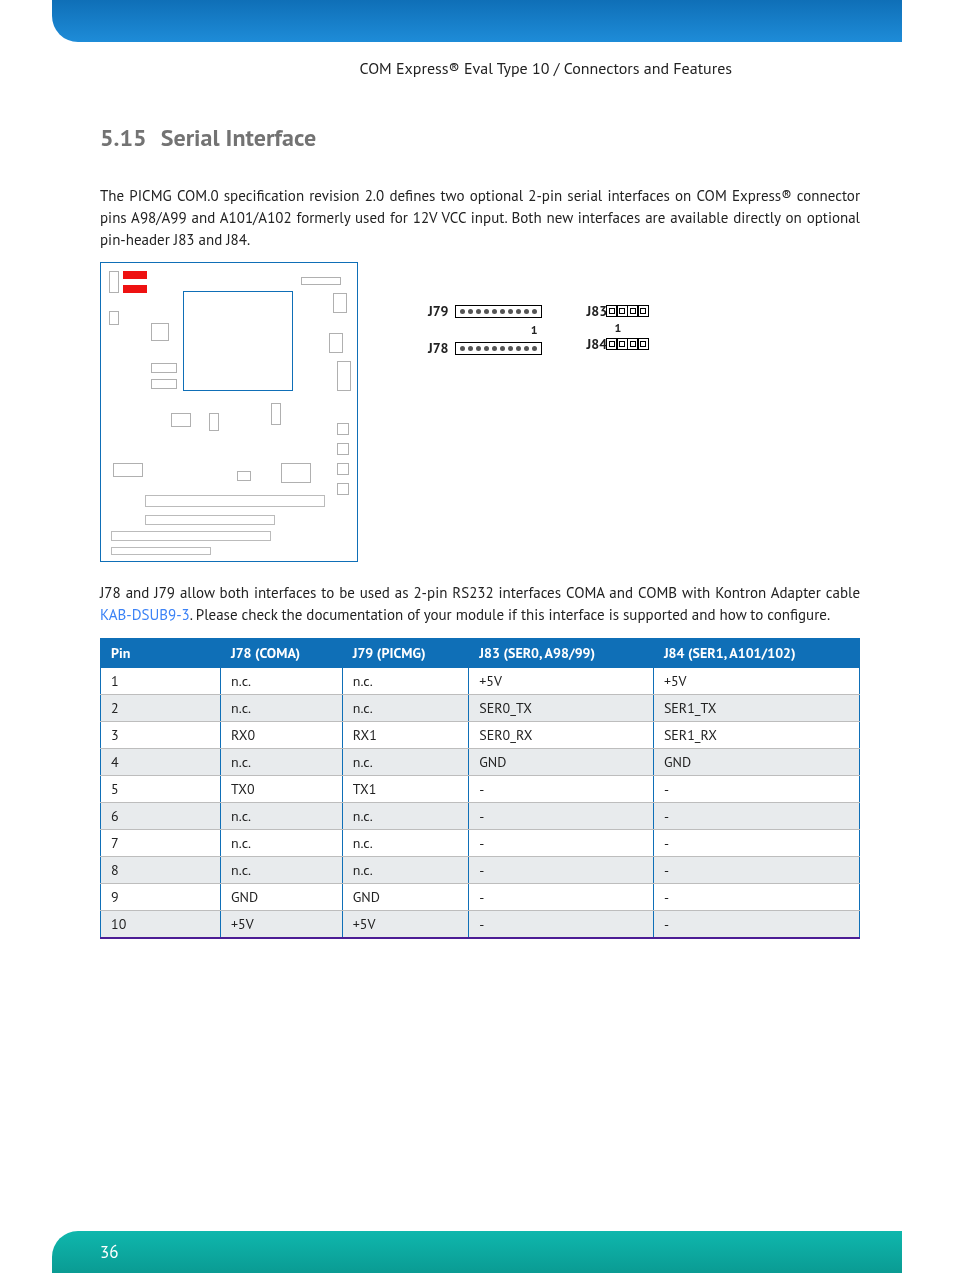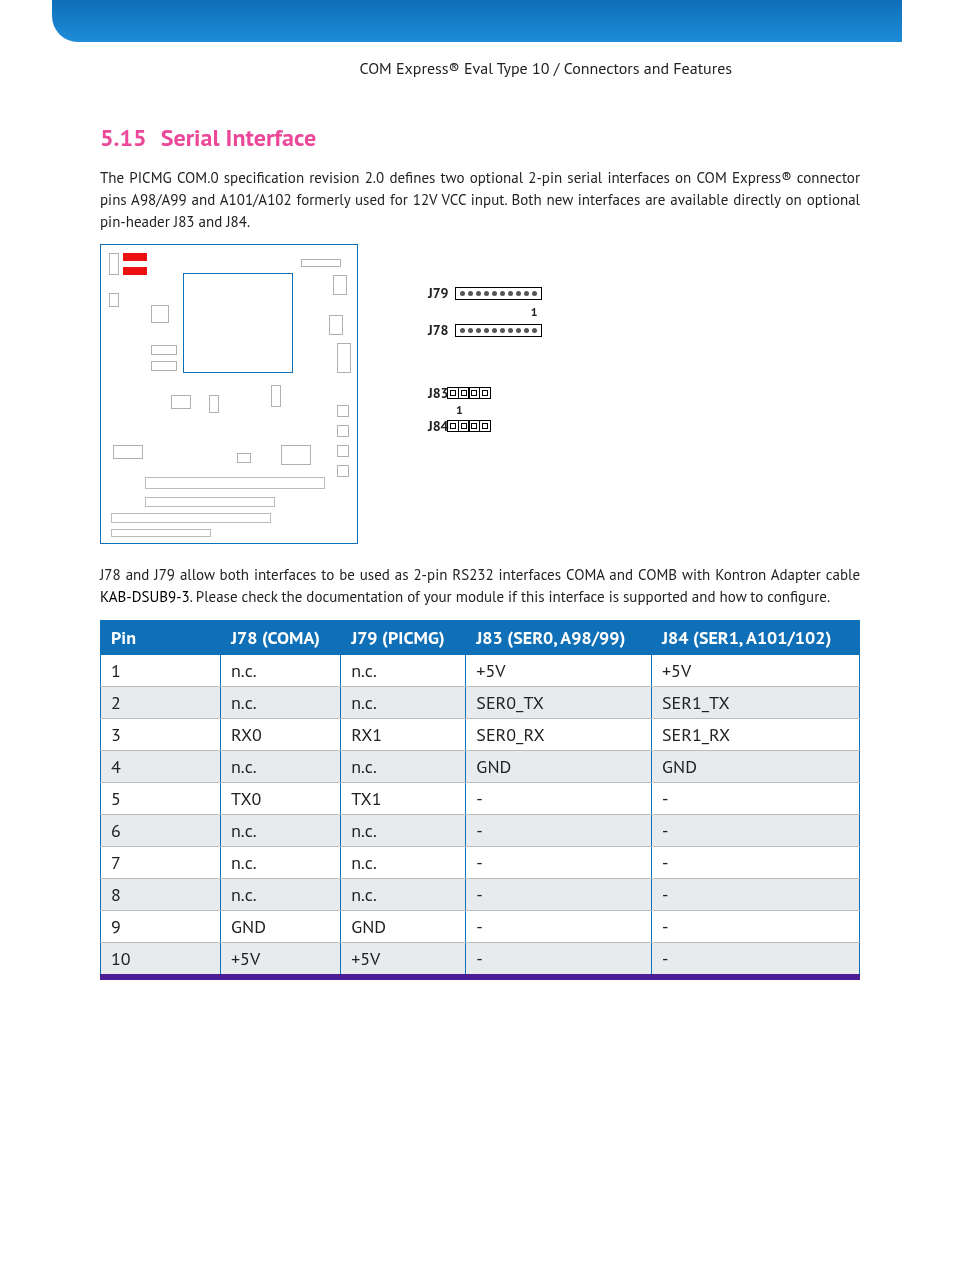--- a/index.html
+++ b/index.html
@@ -9,51 +9,51 @@
   
   .topband { position: absolute; left: 52px; top: 0; width: 850px; height: 42px;
              background: linear-gradient(to bottom, #0f6fb7 0%, #1e8cd8 100%);
              border-bottom-left-radius: 26px; }
   .topband::after { content:""; position:absolute; right:-22px; top:-4px; width:30px; height:30px; background:#117abf; transform: skewX(-25deg); display:none; }
 
   .header-trail { position: absolute; right: 58px; top: 58px; font-size: 16px; color: #222; }
 
   .content { position: absolute; left: 100px; top: 122px; width: 760px; }
 
-  h2 { color: #ec4899; font-size: 24px; font-weight: 700; margin-bottom: 14px; }
+  h2 { color: #737373; font-size: 24px; font-weight: 700; margin-bottom: 32px; }
   h2 .num { display:inline-block; margin-right: 14px; }
 
   p.body { font-size: 15px; line-height: 1.45; text-align: justify; margin-bottom: 12px; color:#222; }
-  a.link { color: #000000; text-decoration: none; }
+  a.link { color: #3b82f6; text-decoration: none; }
 
   
   .diag-row { display:flex; gap: 70px; margin: 10px 0 20px 0; align-items:flex-start; }
   .board { width: 258px; height: 300px; border: 1.5px solid #0f6fb7; position: relative; background:#fff; }
   .board .chip { position:absolute; border:1px solid #b0b0b0; background:#fff; }
   .board .red  { position:absolute; background:#e11; }
   .board .line { position:absolute; background:#ccc; }
 
-  .conn-col { display:flex; flex-direction:column; gap: 45px; padding-top: 40px; font-size:14px; font-weight:700; }
+  .conn-col { display:flex; gap: 45px; padding-top: 40px; font-size:14px; font-weight:700; }
   .row10 { display:flex; align-items:center; gap:6px; }
   .pinbox10 { border:1.6px solid #000; padding:3px 4px; display:flex; gap:3px; }
   .dot { width:5px; height:5px; border-radius:50%; background:#555; }
   .pin1 { font-weight:700; font-size:12px; text-align:right; margin-right:4px; }
   .group1 { display:flex; flex-direction:column; align-items:flex-end; gap:2px; }
 
   .row4box { display:flex; align-items:center; }
   .sq { width:12px; height:12px; border:1.5px solid #000; display:flex; align-items:center; justify-content:center; margin-left:-1.5px; }
   .sq::after{ content:""; width:4px; height:4px; border:1px solid #000; }
 
   
-  table.pins { border-collapse: collapse; width: 100%; margin-top: 10px; font-size:18px; }
+  table.pins { border-collapse: collapse; width: 100%; margin-top: 10px; font-size:14px; }
   table.pins th { background:#0f6fb7; color:#fff; text-align:left; font-weight:700; padding:5px 10px; border:1px solid #0f6fb7; }
   table.pins td { padding:4px 10px; border-left:1px solid #0f6fb7; border-right:1px solid #0f6fb7; border-bottom:1px solid #bdbdbd; }
   table.pins tr:nth-child(even) td { background:#e8ebed; }
   table.pins tr:nth-child(odd)  td { background:#fff; }
-  table.pins tr:last-child td { border-bottom:6px solid #4c1d95; }
+  table.pins tr:last-child td { border-bottom:2px solid #4c1d95; }
   table.pins th:first-child, table.pins td:first-child { width:120px; }
 
   
   .footband { position:absolute; left:52px; bottom:0; width:850px; height:42px;
               background: linear-gradient(to bottom,#0fb7ad 0%, #0a9b93 100%);
               border-top-left-radius: 26px; color:#fff; display:flex; align-items:center; }
   .footband .pg { margin-left: 48px; font-size:17px; }
 </style>
 </head>
 <body>
@@ -241,13 +241,16 @@
             <td>10</td>
             <td>+5V</td>
             <td>+5V</td>
             <td>-</td>
             <td>-</td>
           </tr>
         </tbody>
     </table>
   </div>
 
+  <div class="footband">
+    <span class="pg">36</span>
+  </div>
 </div>
 
 </body></html>

